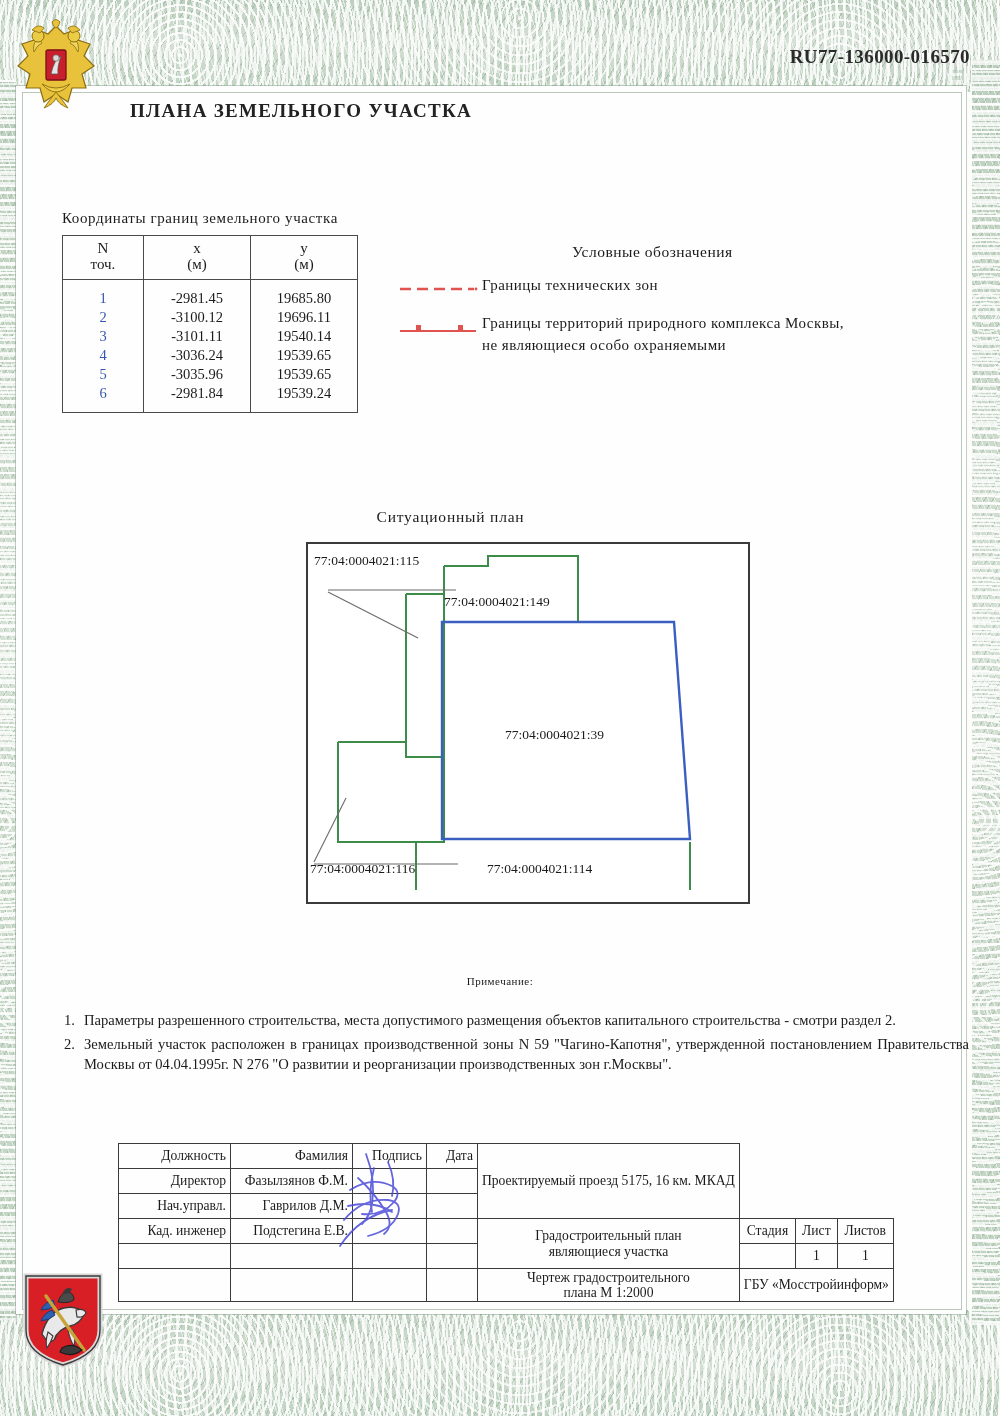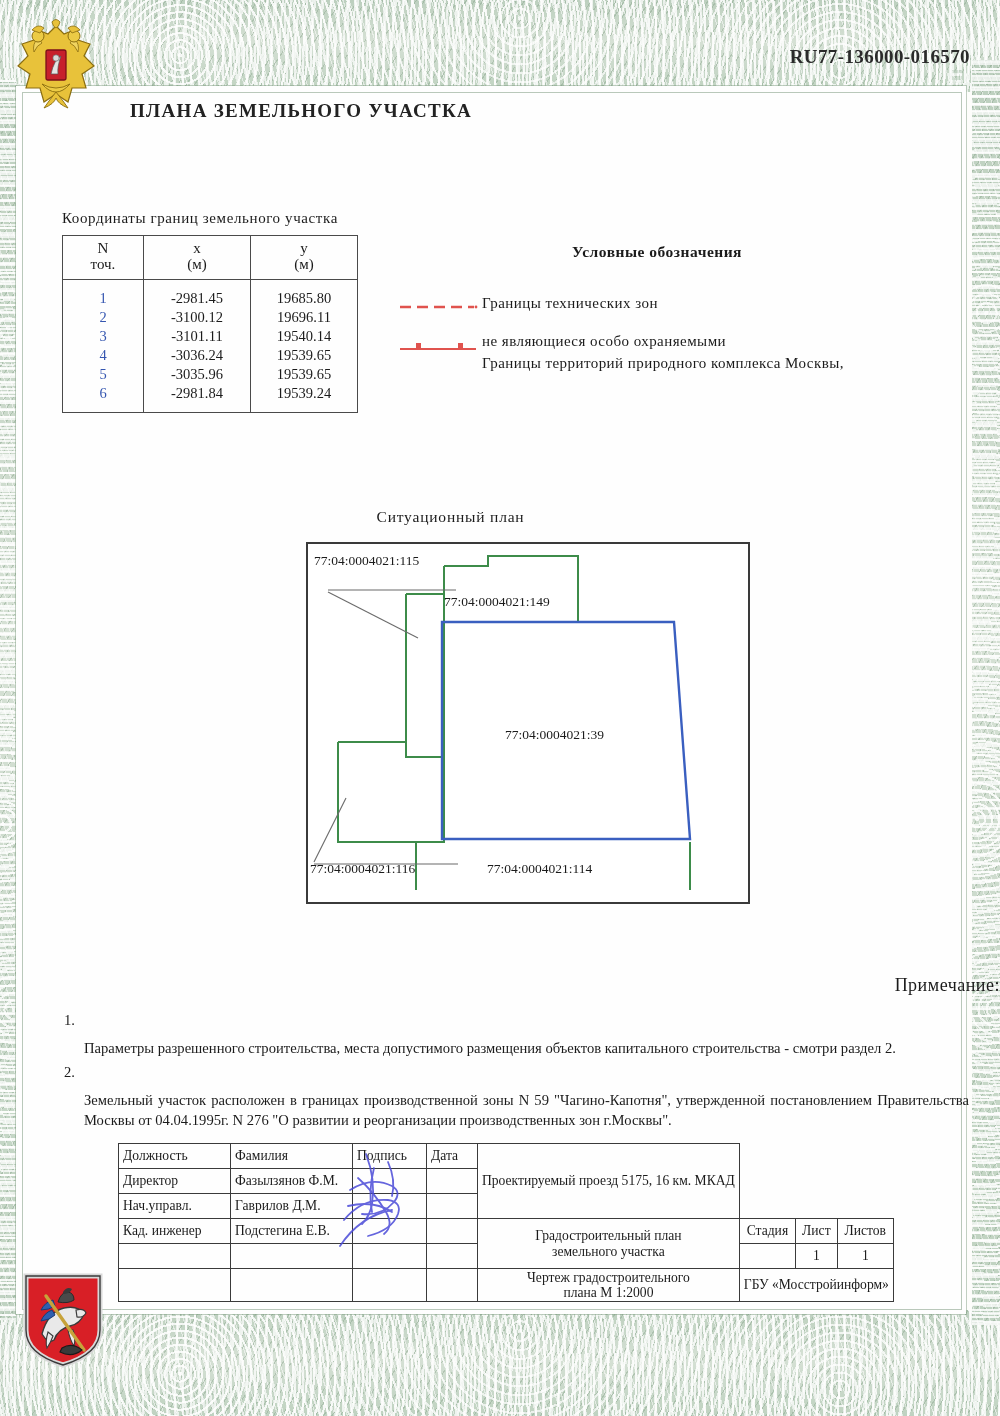--- a/index.html
+++ b/index.html
@@ -69,47 +69,47 @@
   td.ptn{color:#3556b0;font-weight:700;width:60px;}
   td.xv,td.yv{width:86px;font-weight:400;}
   tr.spacer td{border-left:1px solid #4a4a4a;border-right:1px solid #4a4a4a;border-top:none;border-bottom:none;height:7px;}
   tr.first td{border-top:1px solid #4a4a4a;}
   tr.mid td{border-top:none;border-bottom:none;}
   tr.last td{border-bottom:none;}
   tbody.body-wrap td{border-top:none;border-bottom:none;}
 
   
   #legend{position:absolute;left:400px;top:243px;width:560px;}
-  #legend-title{text-align:left;padding-left:172px;font-size:15.5px;letter-spacing:.5px;margin-bottom:32px;font-weight:bold;}
+  #legend-title{text-align:left;padding-left:172px;font-size:15.5px;letter-spacing:.5px;margin-bottom:14px;}
   .leg-row{display:flex;align-items:flex-start;margin-bottom:13px;}
   .leg-sym{width:82px;flex:none;padding-top:7px;}
   .leg-txt{font-size:15px;letter-spacing:.45px;line-height:1.45;}
 
   
   #plan-title{position:absolute;left:0;top:508px;width:901px;text-align:center;font-size:15.5px;letter-spacing:.8px;}
   #plan-box{position:absolute;left:306px;top:542px;width:440px;height:358px;border:2px solid #3a3a3a;background:#fff;}
   #plan-svg{position:absolute;left:306px;top:542px;width:440px;height:358px;}
   .plan-lbl{position:absolute;font-size:13.5px;color:#1b1b1b;white-space:nowrap;}
 
   
-  #note-title{position:absolute;left:0;top:975px;width:1000px;text-align:right;font-size:18px;letter-spacing:.5px;}
+  #note-title{position:absolute;left:0;top:975px;width:1000px;text-align:center;font-size:11px;letter-spacing:.5px;}
   #notes{position:absolute;left:64px;top:1010px;width:905px;font-size:14.6px;line-height:1.42;}
   .note-item{display:flex;margin-bottom:3px;}
   .note-num{width:20px;flex:none;}
-  .note-body{flex:1;text-align:justify;margin-top:28px;}
+  .note-body{flex:1;text-align:justify;}
 
   
   #titleblock{position:absolute;left:118px;top:1143px;}
   table.tb{border-collapse:collapse;}
   table.tb td{border:1px solid #3a3a3a;font-size:13.6px;padding:1px 4px;vertical-align:middle;}
   .c-post{width:103px;}
   .c-name{width:113px;}
   .c-sign{width:65px;}
   .c-date{width:42px;}
-  .rowh{height:22px;}
+  .rowh{height:22px;text-align:right;}
   .big-cell{text-align:center;font-size:14px;padding:6px 10px;}
   .gp-cell{text-align:center;font-size:14.5px;line-height:1.12;padding:5px 8px;}
   .sm-head{text-align:center;font-size:14.5px;padding:3px 8px;}
   .sm-val{text-align:center;font-size:14.5px;padding:2px 8px;}
   .org-cell{text-align:right;font-size:15.5px;padding:6px 10px;}
   #signature{position:absolute;left:330px;top:1150px;width:120px;height:120px;pointer-events:none;}
 </style>
 </head>
 <body>
 
@@ -241,22 +241,22 @@
 
   <div class="leg-row">
     <div class="leg-sym">
       <svg width="78" height="16" viewBox="0 0 78 16">
         <line x1="0" y1="11" x2="76" y2="11" stroke="#e0534e" stroke-width="2.2"></line>
         <rect x="16" y="5" width="5" height="5" fill="#e0534e"></rect>
         <rect x="58" y="5" width="5" height="5" fill="#e0534e"></rect>
       </svg>
     </div>
     <div class="leg-txt">
+      <div>Границы территорий природного комплекса Москвы,</div>
       <div>не являющиеся особо охраняемыми</div>
-      <div>Границы территорий природного комплекса Москвы,</div>
     </div>
   </div>
 </div>
 
 <div id="plan-title">Ситуационный план</div>
 <div id="plan-box"></div>
 <svg id="plan-svg" viewBox="0 0 440 358">
 
   <polyline points="138,24 182,24 182,14 272,14 272,24 272,80" fill="none" stroke="#3d8c4a" stroke-width="2"></polyline>
 
@@ -314,21 +314,21 @@
       <td class="rowh"></td>
       <td class="rowh"></td>
     </tr>
     <tr>
       <td class="rowh">Кад. инженер</td>
       <td class="rowh">Подстегина Е.В.</td>
       <td class="rowh"></td>
       <td class="rowh"></td>
       <td class="gp-cell" rowspan="2">
         <div>Градостроительный план</div>
-        <div>земельного участка</div>
+        <div>являющиеся участка</div>
       </td>
       <td class="sm-head">Стадия</td>
       <td class="sm-head">Лист</td>
       <td class="sm-head">Листов</td>
     </tr>
     <tr>
       <td class="rowh"></td>
       <td class="rowh"></td>
       <td class="rowh"></td>
       <td class="rowh"></td>

